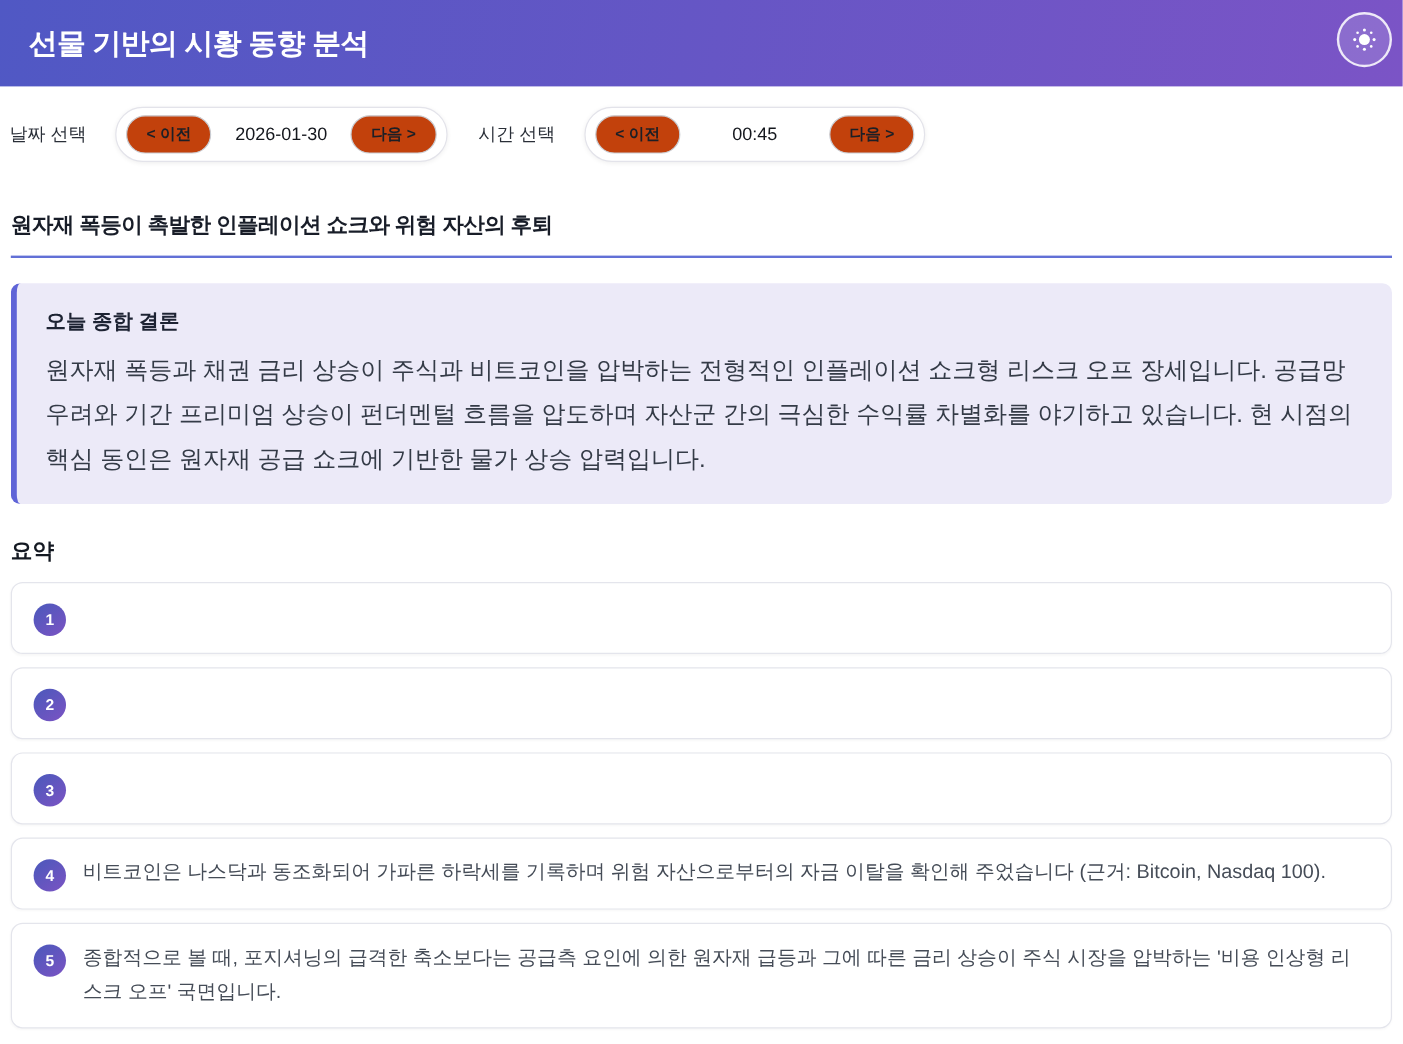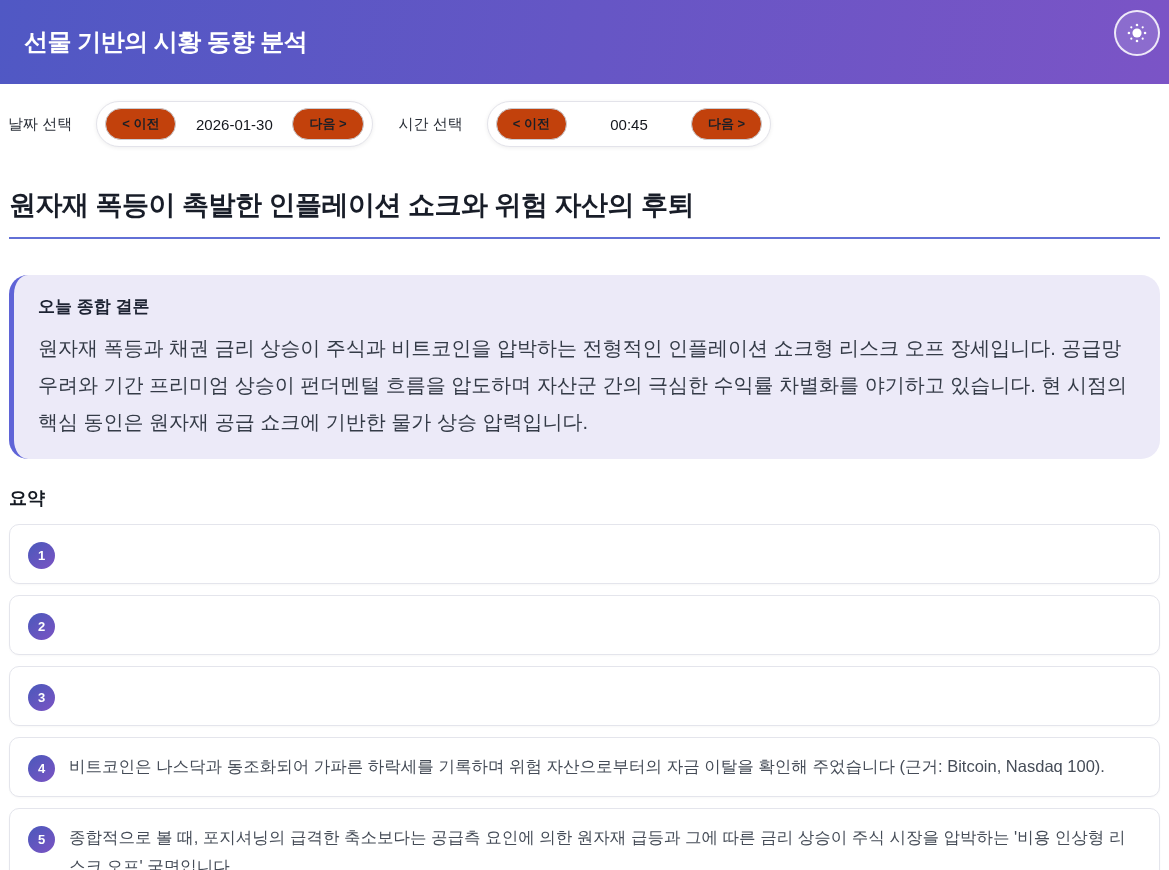--- a/index.html
+++ b/index.html
@@ -14,21 +14,21 @@
   *{box-sizing:border-box;margin:0;padding:0;}
   html,body{width:1169px;height:870px;overflow:hidden;}
   body{
     font-family:"Liberation Sans","DejaVu Sans",sans-serif;
     background:#ffffff;
     color:#1f2430;
   }
   
   .app-header{
     position:relative;
-    height:84px;
+    height:72px;
     background:linear-gradient(100deg,var(--header-grad-start) 0%,var(--header-grad-end) 100%);
     display:flex;
     align-items:center;
     padding:0 24px;
   }
   .app-header h1{
     color:#ffffff;
     font-size:24px;
     font-weight:700;
     letter-spacing:-0.5px;
@@ -84,32 +84,32 @@
     font-size:15px;
     font-weight:400;
     color:#14171d;
     padding:0 6px;
   }
   .time-group .pill-value{min-width:124px;}
   
   main{padding:0 9px;}
   .report-title{
     margin-top:25px;
-    font-size:27px;
+    font-size:18px;
     font-weight:700;
     color:#181d28;
     letter-spacing:-0.5px;
     padding-bottom:14px;
     border-bottom:2px solid var(--accent-line);
   }
   .conclusion-card{
-    margin-top:36px;
+    margin-top:21px;
     background:var(--conclusion-bg);
     border-left:5px solid var(--conclusion-border);
-    border-radius:19px;
+    border-radius:8px;
     padding:20px 22px 18px 24px;
   }
   .conclusion-card h3{
     font-size:17px;
     font-weight:700;
     color:#1d2333;
     margin-bottom:12px;
   }
   .conclusion-card p{
     font-size:20px;

